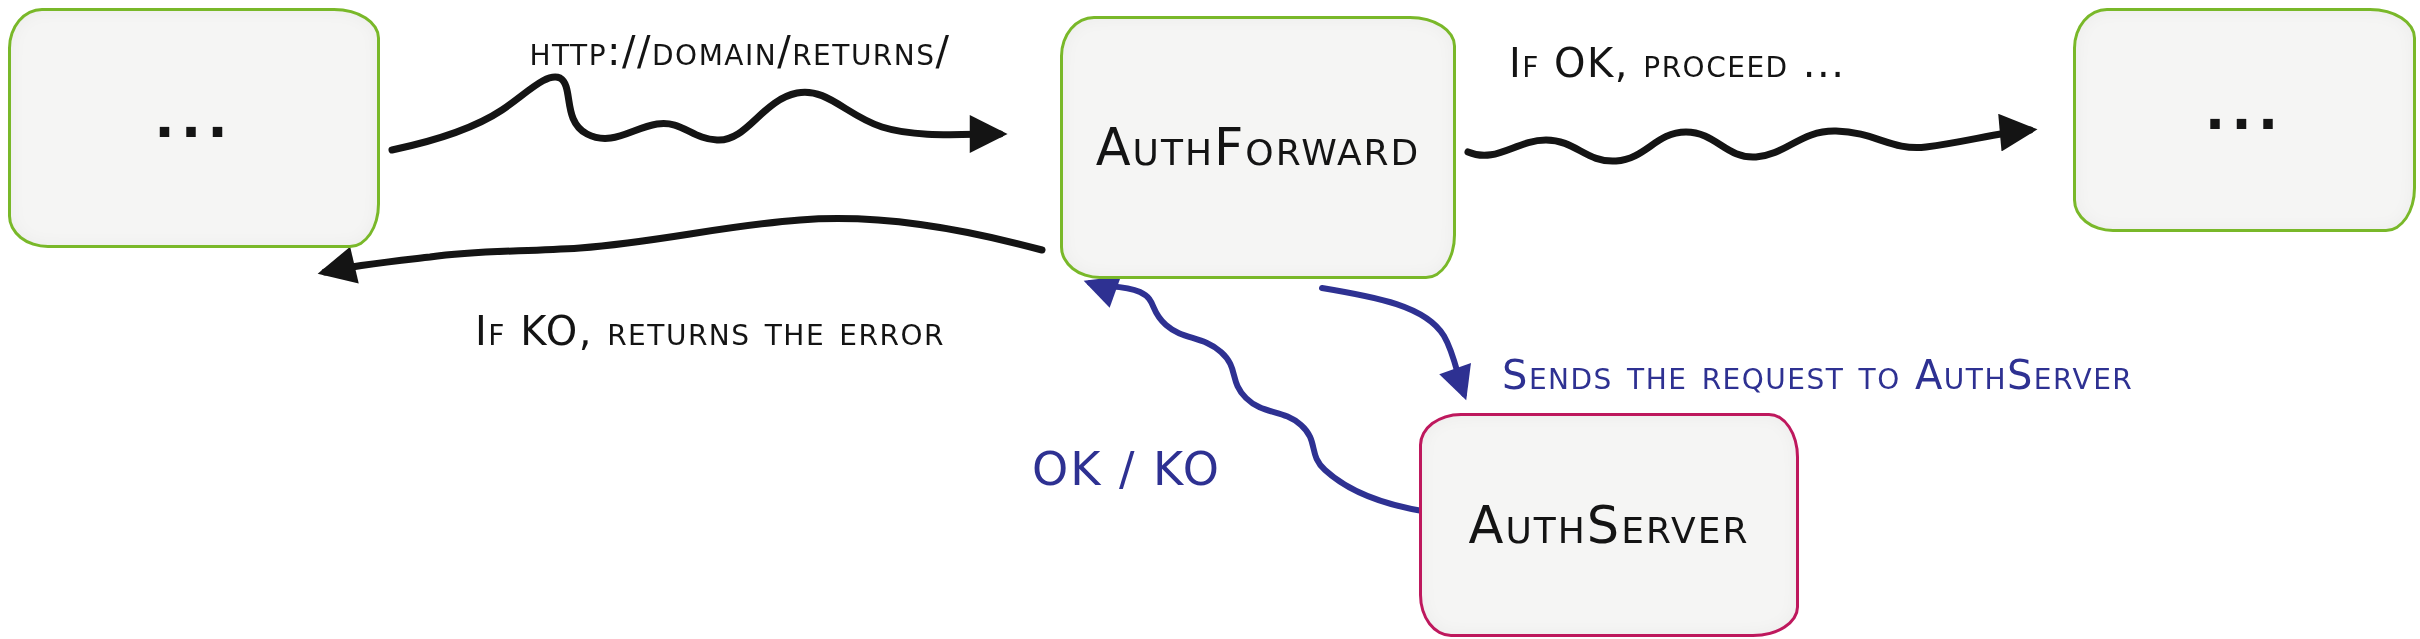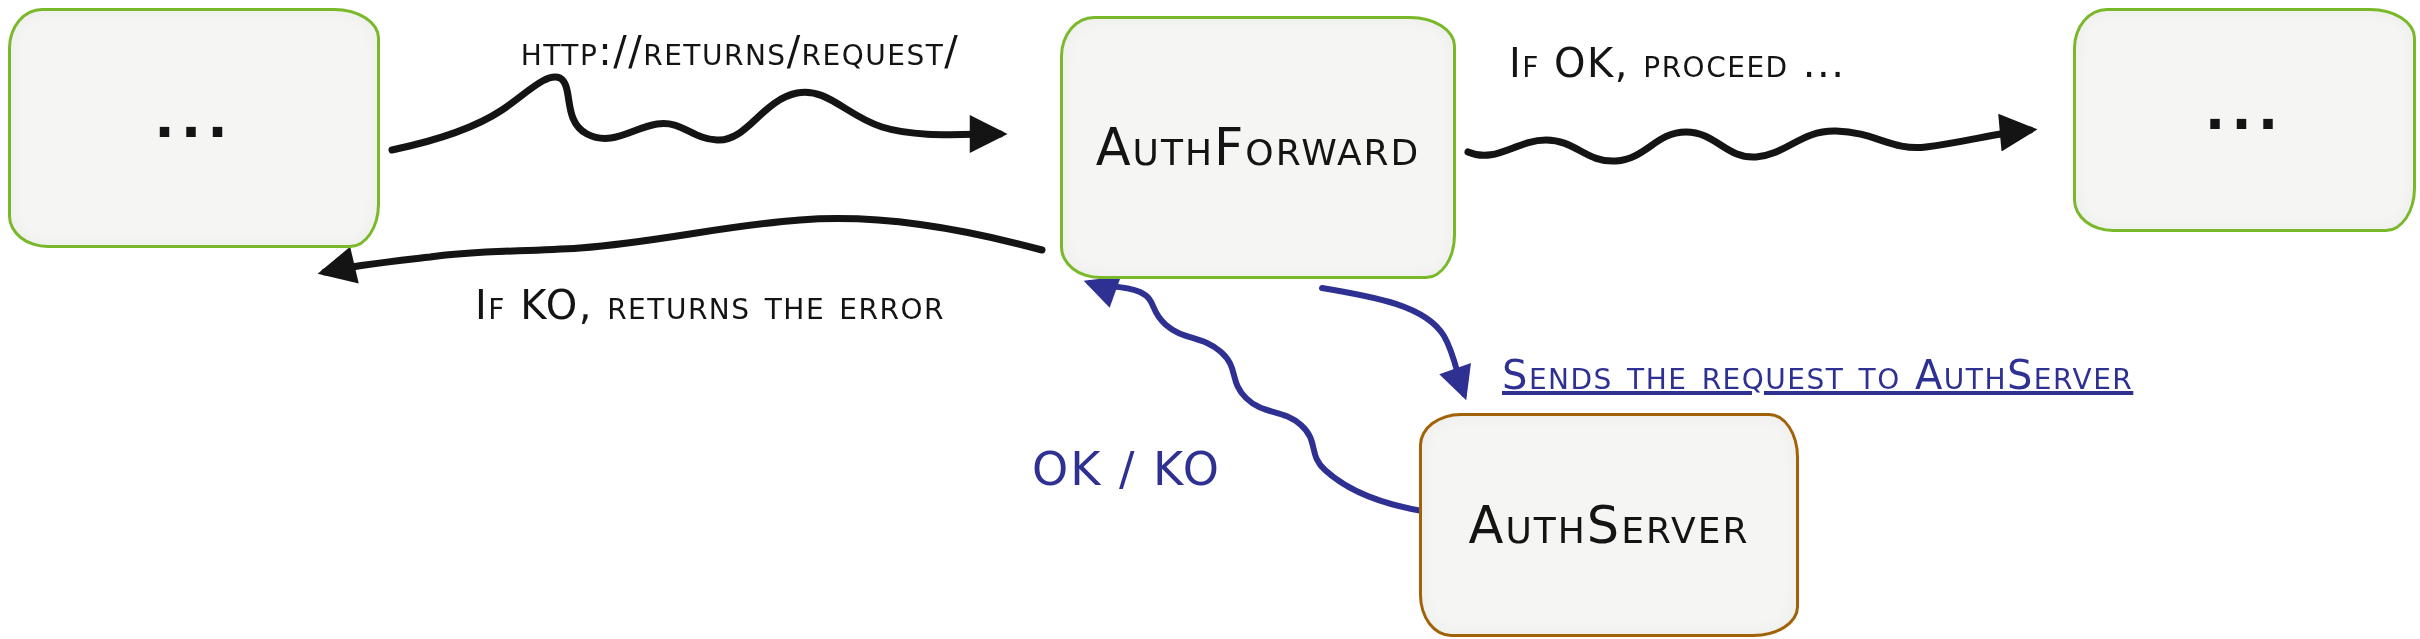--- a/index.html
+++ b/index.html
@@ -36,21 +36,21 @@
     display: flex;
     align-items: center;
     justify-content: center;
     box-shadow: inset 0 0 18px rgba(0,0,0,0.04);
   }
   .node.green {
     border: 3px solid #79b829;
     border-radius: 34px 46px 30px 40px / 40px 30px 44px 32px;
   }
   .node.blue {
-    border: 3px solid #a16207;
+    border: 3px solid #be185d;
     border-radius: 42px 30px 46px 32px / 32px 44px 30px 42px;
     text-align: right;
   }
   .node-label {
     font-variant: small-caps;
     font-size: 51px;
     letter-spacing: 2px;
     color: #141414;
     font-weight: 500;
   }
@@ -138,23 +138,23 @@
   </div>
 
   <div class="node green" style="left:2073px; top:8px; width:337px; height:218px;">
     <span class="node-label dots">...</span>
   </div>
 
   <div class="node blue" style="left:1419px; top:413px; width:374px; height:218px;">
     <span class="node-label">AuthServer</span>
   </div>
 
-  <div class="edge-label center" style="left:455px; top:28px; width:570px;">http://returns/request/</div>
+  <div class="edge-label center" style="left:455px; top:28px; width:570px;">http://domain/returns/</div>
 
   <div class="edge-label" style="left:1509px; top:40px;">If OK, proceed ...</div>
 
-  <div class="edge-label center" style="left:430px; top:282px; width:560px;">If KO, returns the error</div>
+  <div class="edge-label center" style="left:430px; top:308px; width:560px;">If KO, returns the error</div>
 
-  <div class="edge-label blue" style="left:1502px; top:352px;text-decoration:underline;">Sends the request to AuthServer</div>
+  <div class="edge-label blue" style="left:1502px; top:352px;">Sends the request to AuthServer</div>
 
   <div class="edge-label blue okko" style="left:1032px; top:430px;">OK / KO</div>
 
 </div>
 
 </body></html>

